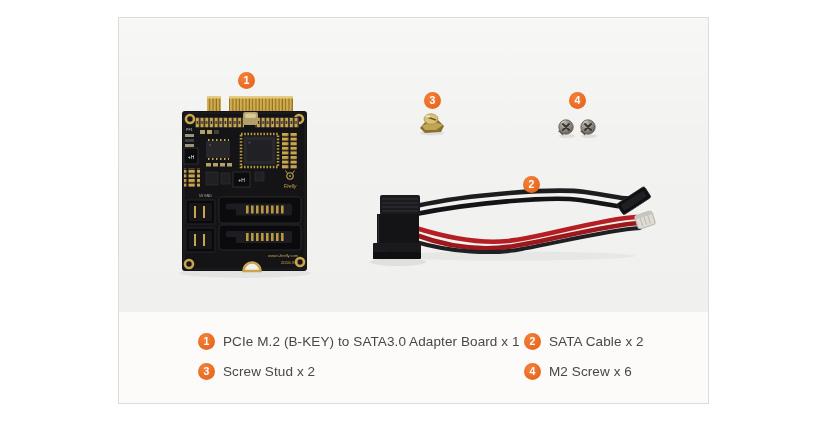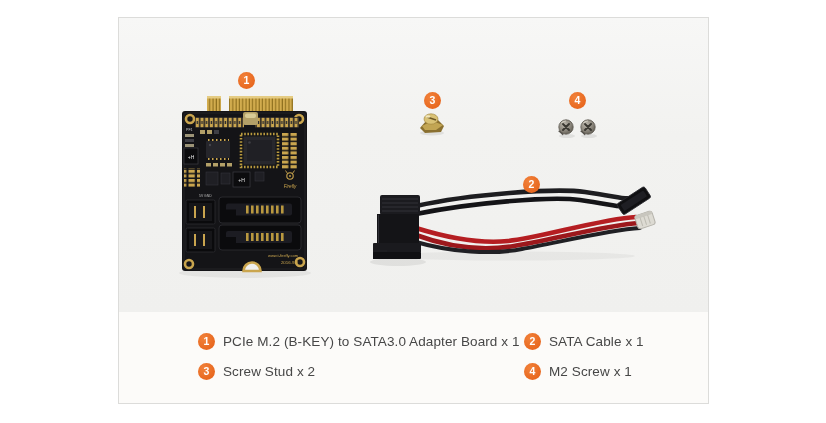--- a/index.html
+++ b/index.html
@@ -252,26 +252,26 @@
       <div class="num-badge photo-badge" style="left:450px; top:74px;">4</div>
     </div>
 
     <div class="list-area">
       <div class="list-item">
         <span class="num-badge">1</span>
         <span class="label">PCIe M.2 (B-KEY) to SATA3.0 Adapter Board x 1</span>
       </div>
       <div class="list-item">
         <span class="num-badge">2</span>
-        <span class="label">SATA Cable x 1</span>
+        <span class="label">SATA Cable x 2</span>
       </div>
       <div class="list-item">
         <span class="num-badge">3</span>
         <span class="label">Screw Stud x 2</span>
       </div>
       <div class="list-item">
         <span class="num-badge">4</span>
-        <span class="label">M2 Screw x 1</span>
+        <span class="label">M2 Screw x 6</span>
       </div>
     </div>
 
   </div>
 </div>
 
 </body></html>

